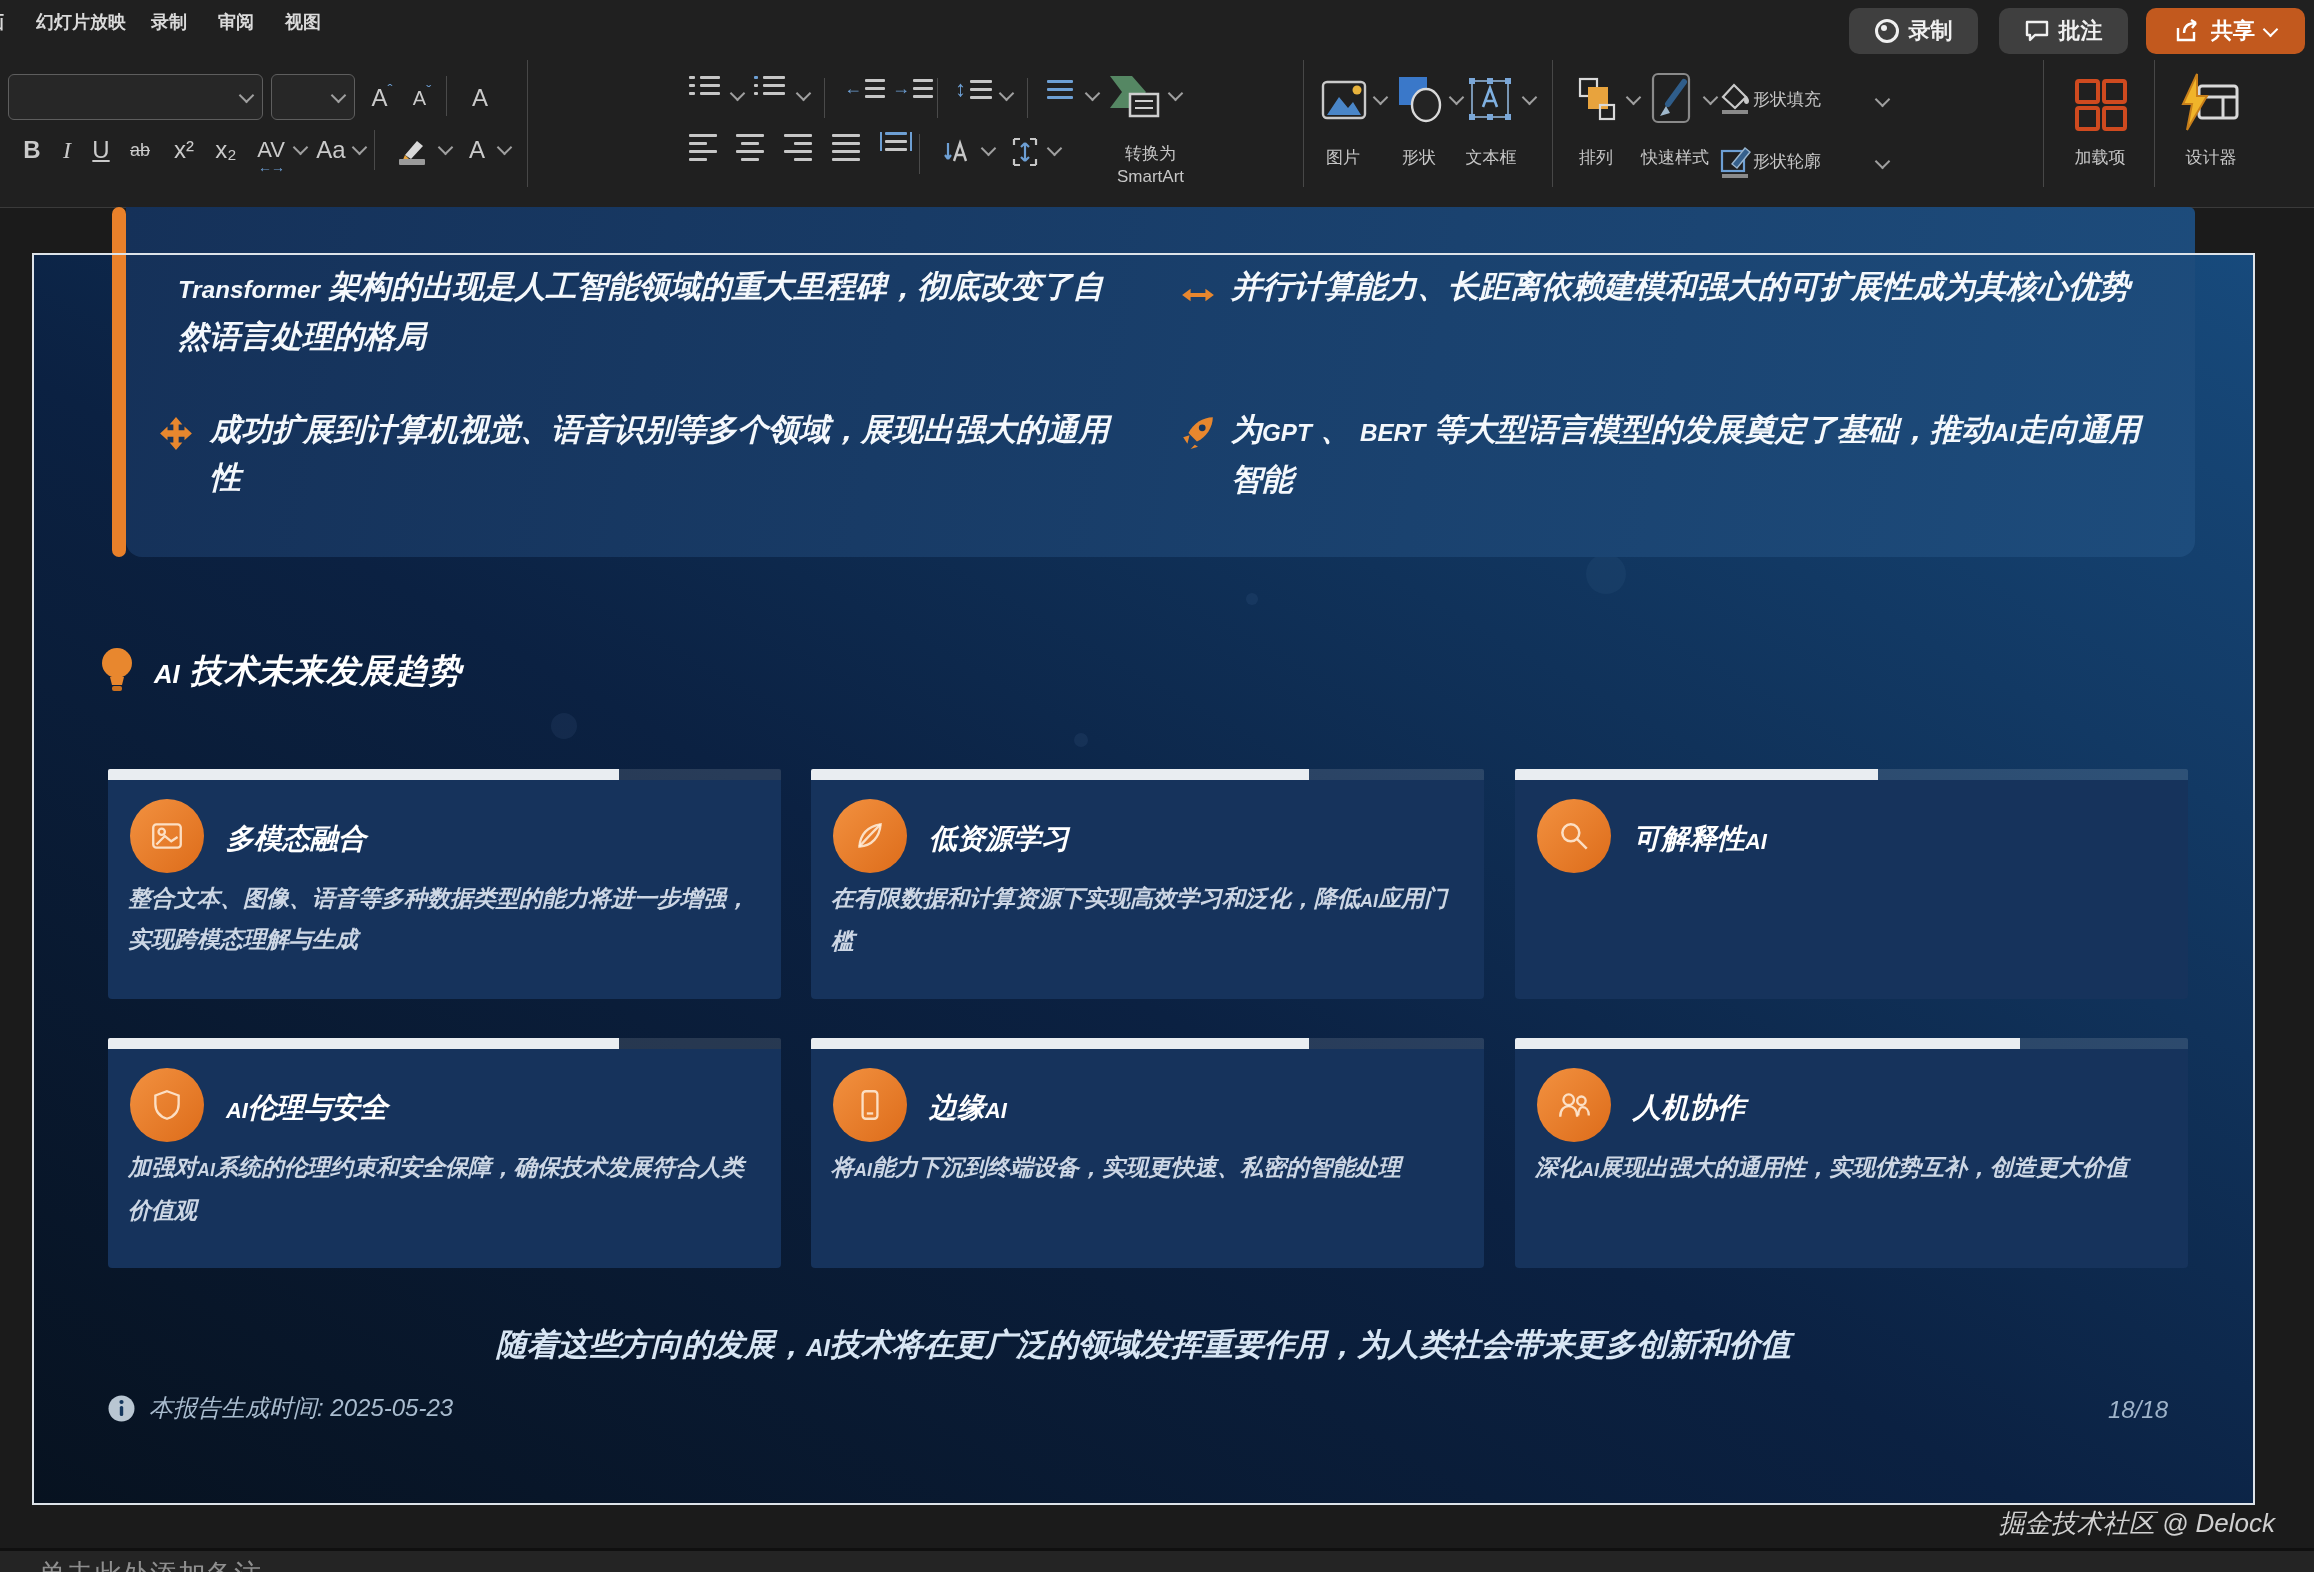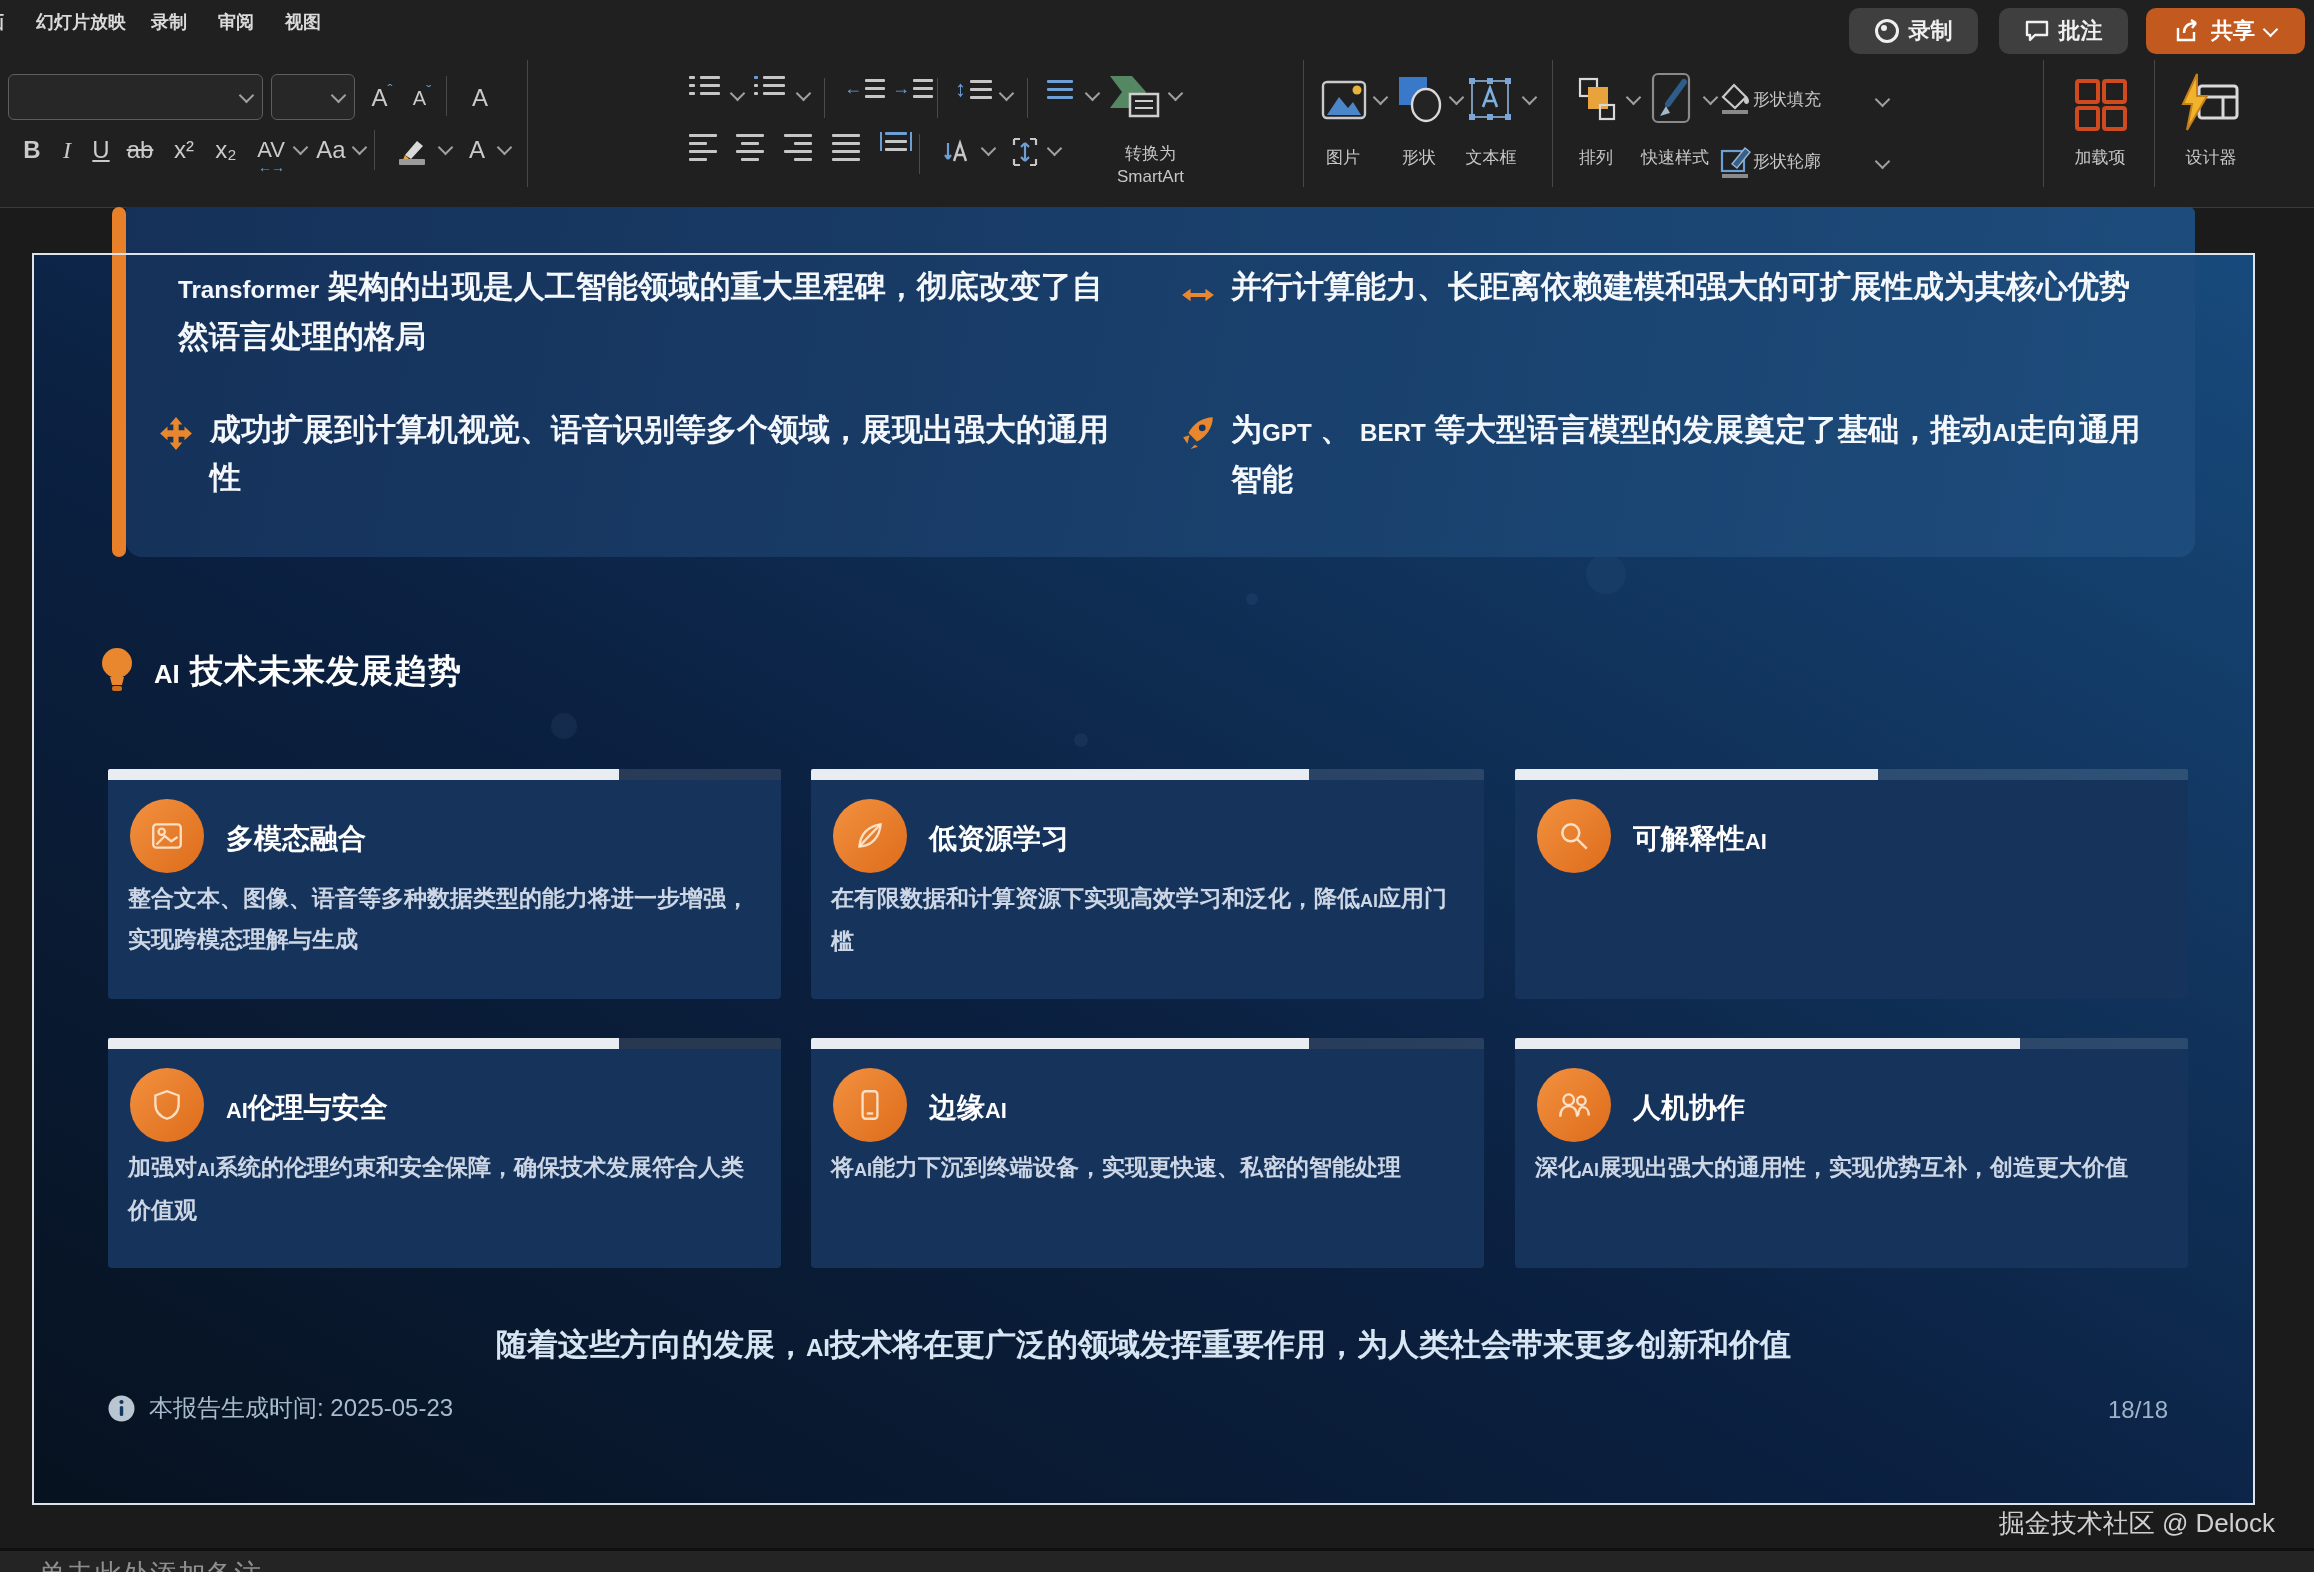--- a/index.html
+++ b/index.html
@@ -24,33 +24,33 @@
   .ribbon{position:absolute;left:0;top:46px;width:100%;height:161px;border-bottom:1px solid #3a3a3a;}
   .vsep{position:absolute;top:14px;height:127px;width:1px;background:#474747;}
   .ssep{position:absolute;height:40px;width:1px;background:#4a4a4a;}
   .combo{position:absolute;height:46px;border:1px solid #5e5e5e;border-radius:6px;background:#272727;
          display:flex;align-items:center;justify-content:flex-end;padding-right:10px;box-sizing:border-box;}
   .rbtn{position:absolute;display:flex;align-items:center;justify-content:center;color:#cacaca;cursor:default;}
   .g{font-size:24px;color:#cacaca;font-weight:400;}
   .g.b{font-weight:800;}
   .g.i{font-style:italic;font-family:"Liberation Serif",serif;}
   .g.u{text-decoration:underline;}
-  .g.st{text-decoration:line-through;font-size:24px;}
+  .g.st{text-decoration:line-through;font-size:18px;}
   .lab{position:absolute;font-size:17px;color:#c6c6c6;text-align:center;white-space:nowrap;}
   .bars{display:flex;flex-direction:column;gap:5px;}
   .bars i{display:block;height:3px;background:#c6c6c6;border-radius:1px;}
   .dotrow{display:flex;align-items:center;gap:5px;}
   .sq{width:6px;height:6px;background:#6d9fd4;}
   .blue{color:#6d9fd4;}
   .avwrap{position:relative;text-align:center;}
   .avwrap .sub{position:absolute;left:0;right:0;top:22px;font-size:14px;color:#6d9fd4;letter-spacing:-1px;}
   .ubar{position:absolute;left:2px;bottom:-2px;right:2px;height:6px;background:#a9a9a9;border-radius:1px;}
 
   
-  .canvas{position:absolute;left:0;top:208px;width:100%;height:1340px;background:#1b1b1b;}
+  .canvas{position:absolute;left:0;top:208px;width:100%;height:1340px;background:#1b1b1b;font-style:italic;}
   .slide{position:absolute;left:34px;top:47px;width:2219px;height:1248px;
          background:linear-gradient(to top right,#071220 0%,#0b2142 45%,#174a7c 100%);}
   .slide-frame{position:absolute;left:-2px;top:-2px;right:-2px;bottom:-2px;border:2px solid #dde3e9;z-index:9;pointer-events:none;}
   .dot{position:absolute;border-radius:50%;background:rgba(140,190,240,0.07);}
 
   .intro{position:absolute;left:78px;top:-48px;width:2083px;height:350px;z-index:2;}
   .intro-bar{position:absolute;left:0;top:0;width:14px;height:100%;background:#e8802a;border-radius:7px;}
   .intro-body{position:absolute;left:14px;top:0;right:0;bottom:0;border-radius:0 6px 16px 16px;
               background:linear-gradient(100deg,#153159 0%,#1d4c7c 100%);}
   .ipt{position:absolute;font-size:31px;line-height:48px;font-weight:600;color:#f4f8fc;}

